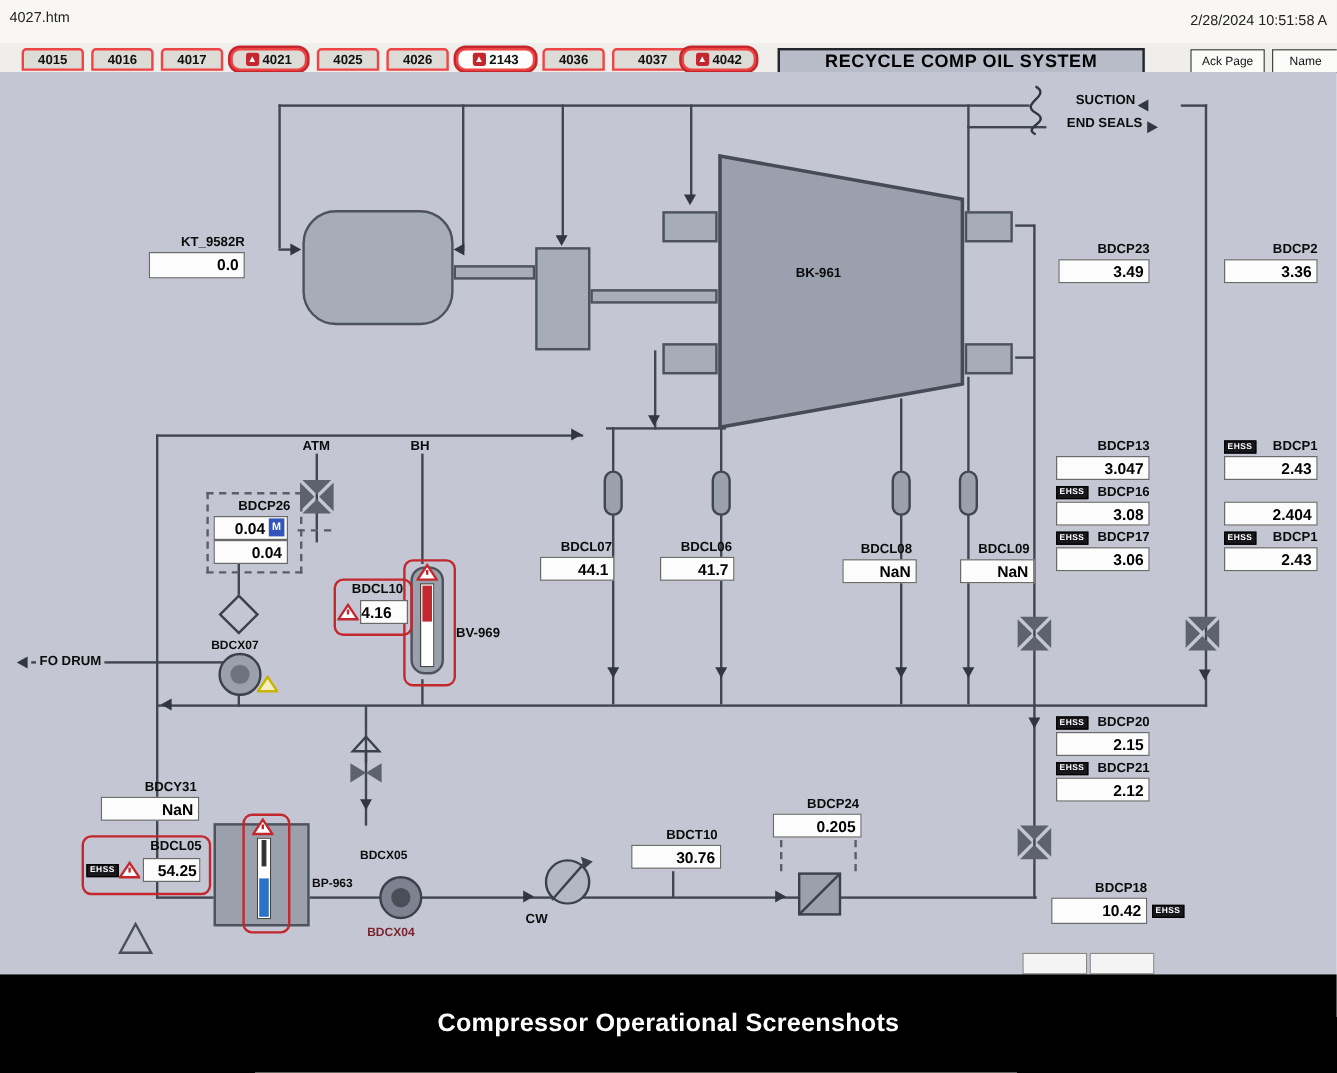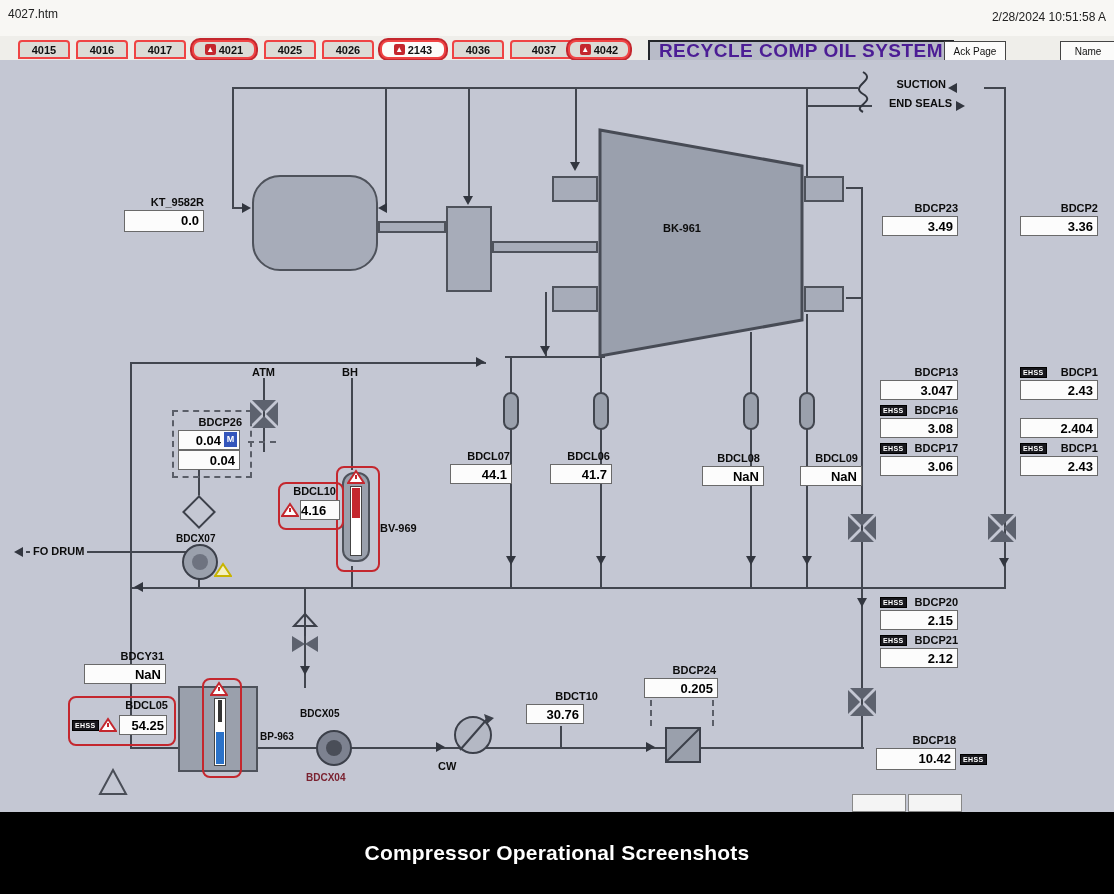--- a/index.html
+++ b/index.html
@@ -6,21 +6,21 @@
   .screen{position:relative;width:1114px;height:894px;background:#f3f2ee;font-family:"Liberation Sans",sans-serif;overflow:hidden}
   .abs{position:absolute}
   .topbar{position:absolute;left:0;top:0;width:1114px;height:36px;background:#f8f7f4}
   .fname{position:absolute;left:8px;top:7px;font-size:12px;color:#222}
   .dtime{position:absolute;right:8px;top:10px;font-size:12px;color:#222}
   .tabrow{position:absolute;left:0;top:36px;width:1114px;height:24px;background:#efeeea}
   .tab{position:absolute;top:40px;height:19px;background:#dcdbd6;border:2px solid #ef4444;border-radius:4px 4px 0 0;display:flex;align-items:center;justify-content:center;gap:3px;font-size:11px;font-weight:bold;color:#111;box-sizing:border-box;cursor:default}
   .tab.alarmed{box-shadow:0 0 0 2px #c4272e;border-radius:8px}
   .tab.active{background:#fcfcfa}
   .bellsq{display:inline-block;width:11px;height:11px;background:#c4272e;border-radius:2px;color:#fff;font-size:8px;line-height:11px;text-align:center;font-weight:bold}
-  .titlebox{position:absolute;left:648px;top:40px;width:306px;height:22px;background:#b8bbc8;border:2px solid #23252a;display:flex;align-items:center;justify-content:center;font-size:19px;font-weight:bold;letter-spacing:.5px;color:#4c1d95;box-sizing:border-box}
+  .titlebox{position:absolute;left:648px;top:40px;width:306px;height:22px;background:#b8bbc8;border:2px solid #23252a;display:flex;align-items:center;justify-content:center;font-size:15px;font-weight:bold;letter-spacing:.5px;color:#000000;box-sizing:border-box}
   .btn{position:absolute;top:41px;height:20px;background:#fbfbfa;border:1px solid #444;font-size:10px;display:flex;align-items:center;justify-content:center;color:#111;box-sizing:border-box}
   .diagram{position:absolute;left:0;top:60px;width:1114px;height:752px;background:#c4c7d3}
   .hl{position:absolute;height:2px;background:#42464f}
   .vl{position:absolute;width:2px;background:#42464f}
   .dhl{position:absolute;height:0;border-top:2px dashed #5a5e68}
   .dvl{position:absolute;width:0;border-left:2px dashed #5a5e68}
   .dbox{position:absolute;border:2px dashed #5a5e68}
   .arr{position:absolute;width:0;height:0;border-style:solid}
   .aL{border-width:5px 9px 5px 0;border-color:transparent #32363f transparent transparent}
   .aR{border-width:5px 0 5px 9px;border-color:transparent transparent transparent #32363f}
@@ -79,21 +79,21 @@
     </div>
   <div class="tab" style="left:510px;width:68px">
       <span>4037</span>
     </div>
   <div class="tab alarmed" style="left:568px;width:62px">
       <span class="bellsq">▲</span>
       <span>4042</span>
     </div>
 
   <div class="titlebox">RECYCLE COMP OIL SYSTEM</div>
-  <div class="btn" style="left:944px;width:62px">Ack Page</div>
+  <div class="btn" style="left:992px;width:62px">Ack Page</div>
   <div class="btn" style="left:1060px;width:56px">Name</div>
 
   <div class="diagram"></div>
 
   <div class="hl" style="left:232px;top:87px;width:626px"></div>
   <div class="hl" style="left:984px;top:87px;width:22px"></div>
   <div class="vl" style="left:1004px;top:87px;height:502px"></div>
   <div class="hl" style="left:806px;top:105px;width:66px"></div>
   <div class="vl" style="left:806px;top:87px;height:90px"></div>
   <div class="vl" style="left:232px;top:87px;height:120px"></div>
@@ -344,21 +344,21 @@
   <div class="redbox" style="left:68px;top:696px;width:104px;height:46px"></div>
   <div class="lab r" style="left:74px;top:699px;width:94px">BDCL05</div>
   <span class="ehss abs" style="left:72px;top:720px">EHSS</span>
   <svg class="abs" style="left:99px;top:717px" width="18" height="16">
     <path d="M9 2 L17 14 H1 Z" fill="#fff" stroke="#c4272e" stroke-width="2"></path>
       <line x1="9" y1="6" x2="9" y2="10" stroke="#c4272e" stroke-width="2"></line>
   </svg>
   <div class="vbox" style="left:119px;top:715px;width:48px;padding-right:2px">54.25</div>
 
   <div class="lab r" style="left:528px;top:690px;width:70px">BDCT10</div>
-  <div class="vbox" style="left:526px;top:704px;width:58px">30.76</div>
+  <div class="vbox" style="left:526px;top:704px;width:75px">30.76</div>
 
   <div class="lab r" style="left:646px;top:664px;width:70px">BDCP24</div>
   <div class="vbox" style="left:644px;top:678px;width:74px">0.205</div>
 
   <div class="lab r" style="left:878px;top:734px;width:78px">BDCP18</div>
   <div class="vbox" style="left:876px;top:748px;width:80px;height:22px">10.42</div>
   <span class="ehss abs" style="left:960px;top:754px">EHSS</span>
 
   <div class="caption">
     <div>Compressor Operational Screenshots</div>

